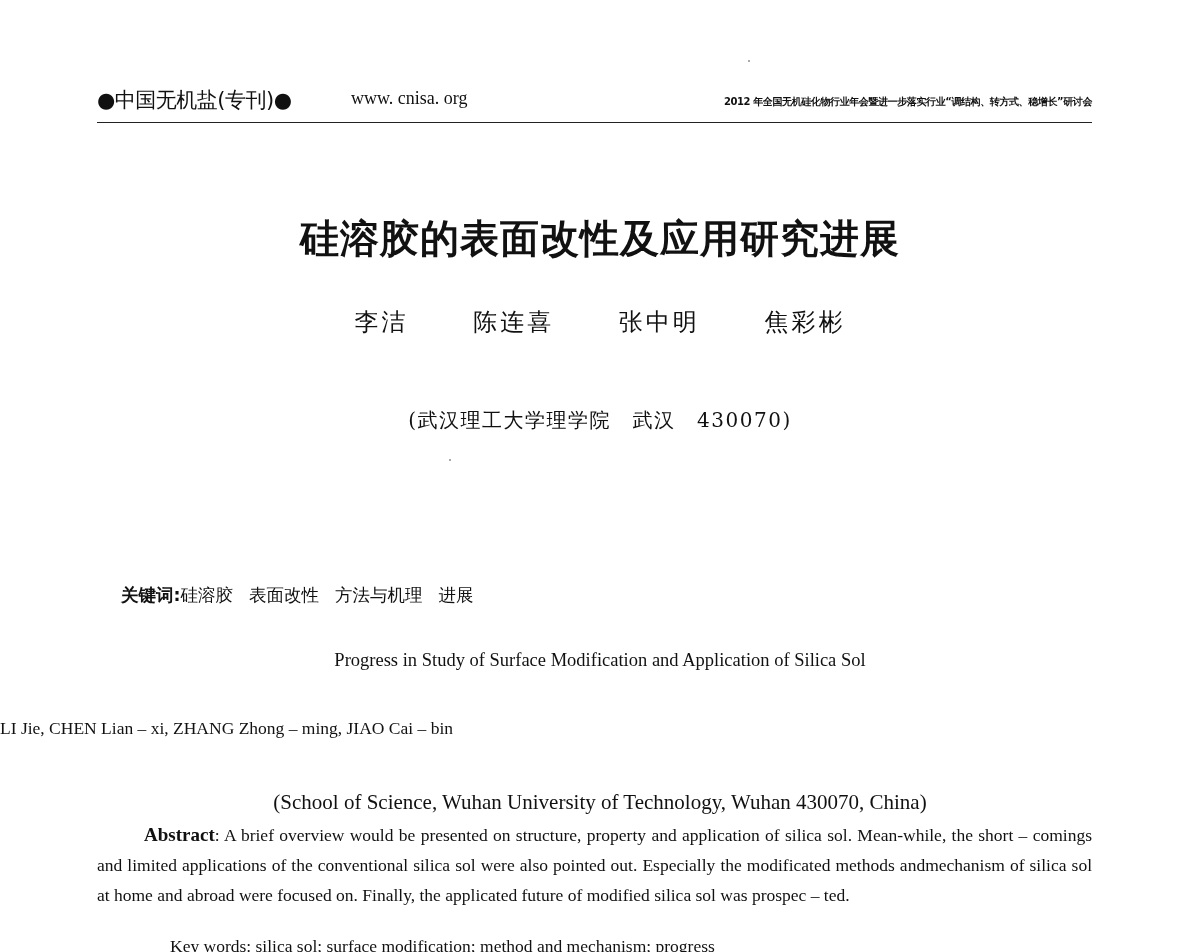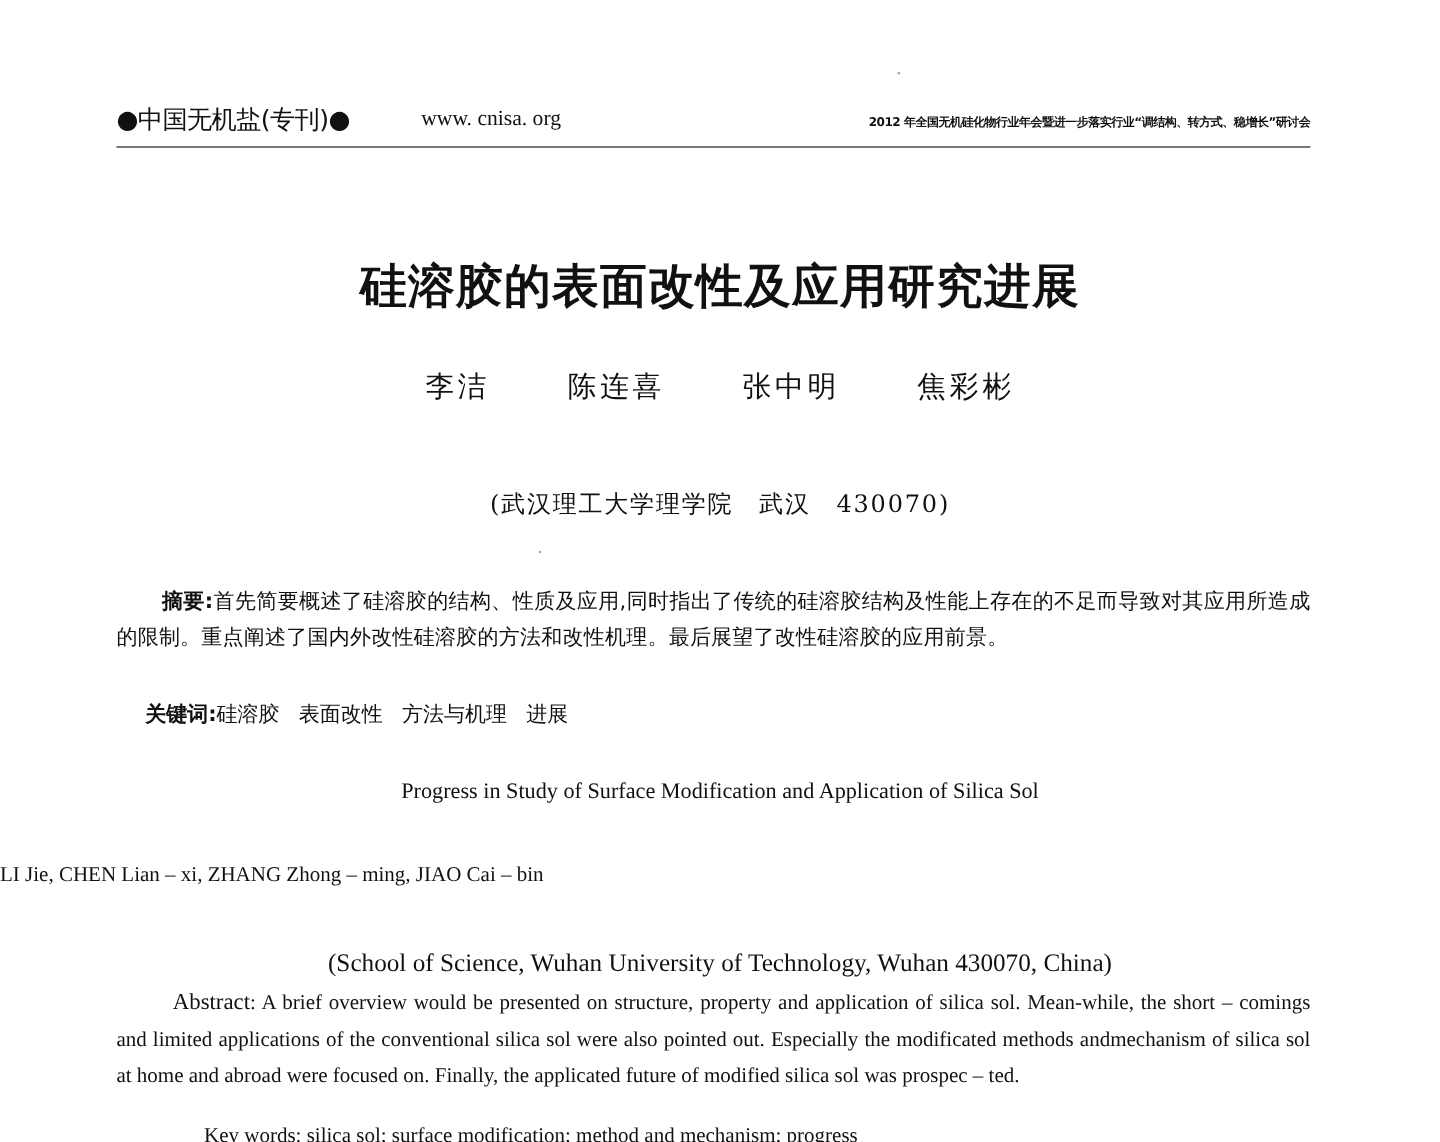--- a/index.html
+++ b/index.html
@@ -155,21 +155,21 @@
       left: 97px;
       top: 820px;
       width: 995px;
       font-family: "Liberation Serif", serif;
       font-size: 17.5px;
       line-height: 30px;
       text-indent: 47px;
       text-align: justify;
       text-align-last: left;
     }
-    .en-abstract .label { font-weight: normal; font-size: 19px; }
+    .en-abstract .label { font-weight: bold; font-size: 19px; }
     .en-keywords-cut {
       position: absolute;
       left: 170px;
       top: 936px;
       font-family: "Liberation Serif", serif;
       font-size: 17.5px;
       white-space: nowrap;
       color: #111;
     }
     .speck {
@@ -198,21 +198,20 @@
 
   <div class="cn-authors">
     <span class="author">李洁</span>
     <span class="author">陈连喜</span>
     <span class="author">张中明</span>
     <span class="author">焦彩彬</span>
   </div>
 
   <div class="cn-affil">(武汉理工大学理学院　武汉　430070)</div>
 
-  <div class="cn-abstract"><span class="label">摘要:</span><span>首先简要概述了硅溶胶的结构、性质及应用,同时指出了传统的硅溶胶结构及性能上存在的不足而导致对其应用所造成的限制。重点阐述了国内外改性硅溶胶的方法和改性机理。最后展望了改性硅溶胶的应用前景。</span></div>
 
   <div class="cn-keywords"><span class="label">关键词:</span><span class="kw">硅溶胶</span><span class="kw">表面改性</span><span class="kw">方法与机理</span><span class="kw">进展</span></div>
 
   <div class="en-title">Progress in Study of Surface Modification and Application of Silica Sol</div>
   <div class="en-authors">LI Jie, CHEN Lian – xi, ZHANG Zhong – ming, JIAO Cai – bin</div>
   <div class="en-affil">(School of Science, Wuhan University of Technology, Wuhan 430070, China)</div>
 
   <div class="en-abstract"><span class="label">Abstract</span><span>: </span><span>A brief overview would be presented on structure, property and application of silica sol. Mean-while, the short – comings and limited applications of the conventional silica sol were also pointed out. Especially the modificated methods andmechanism of silica sol at home and abroad were focused on. Finally, the applicated future of modified silica sol was prospec – ted.</span></div>
 
   <div class="en-keywords-cut">Key words: silica sol; surface modification; method and mechanism; progress</div>

